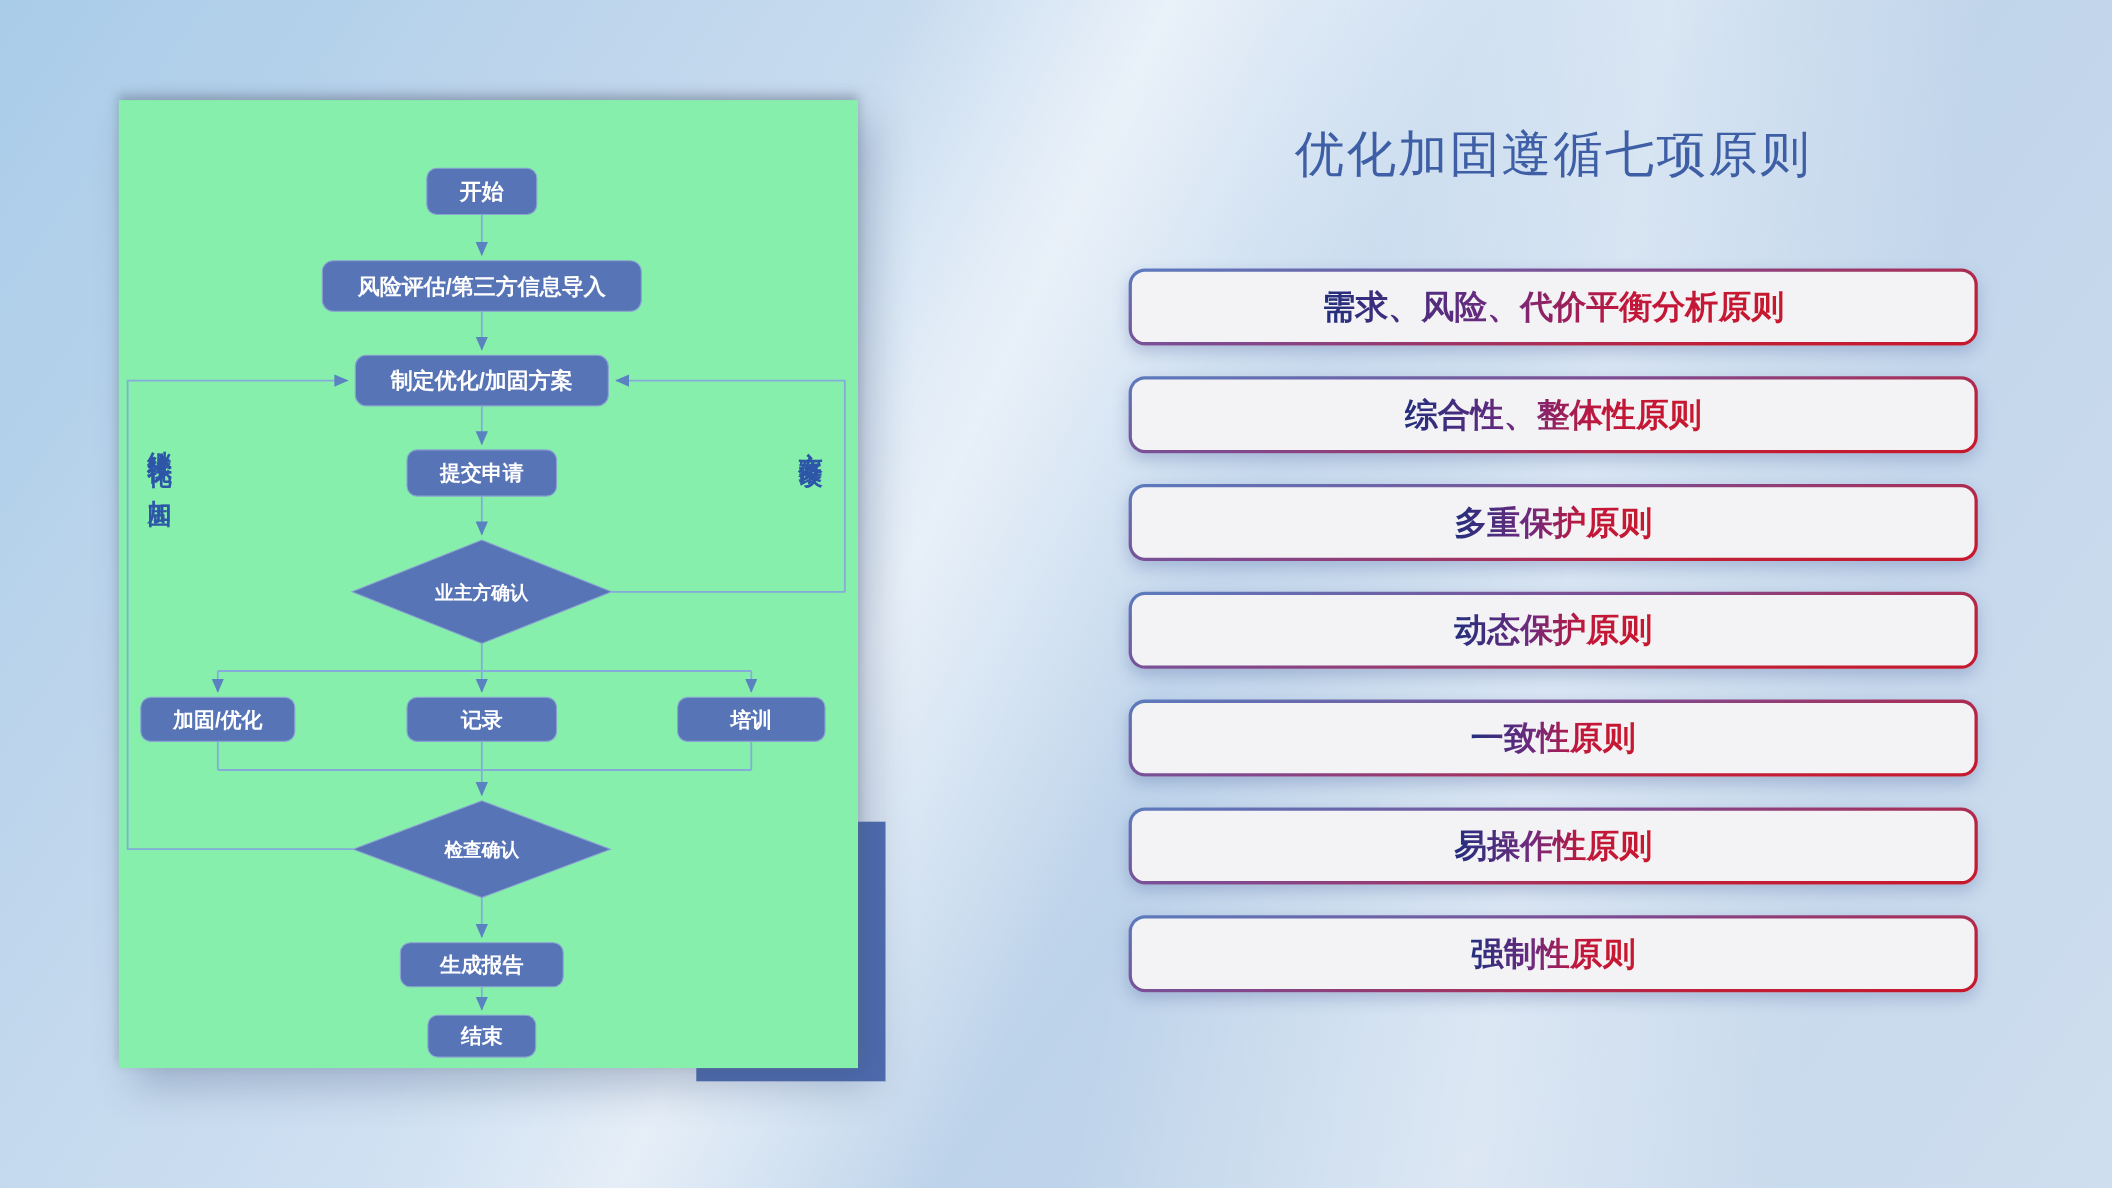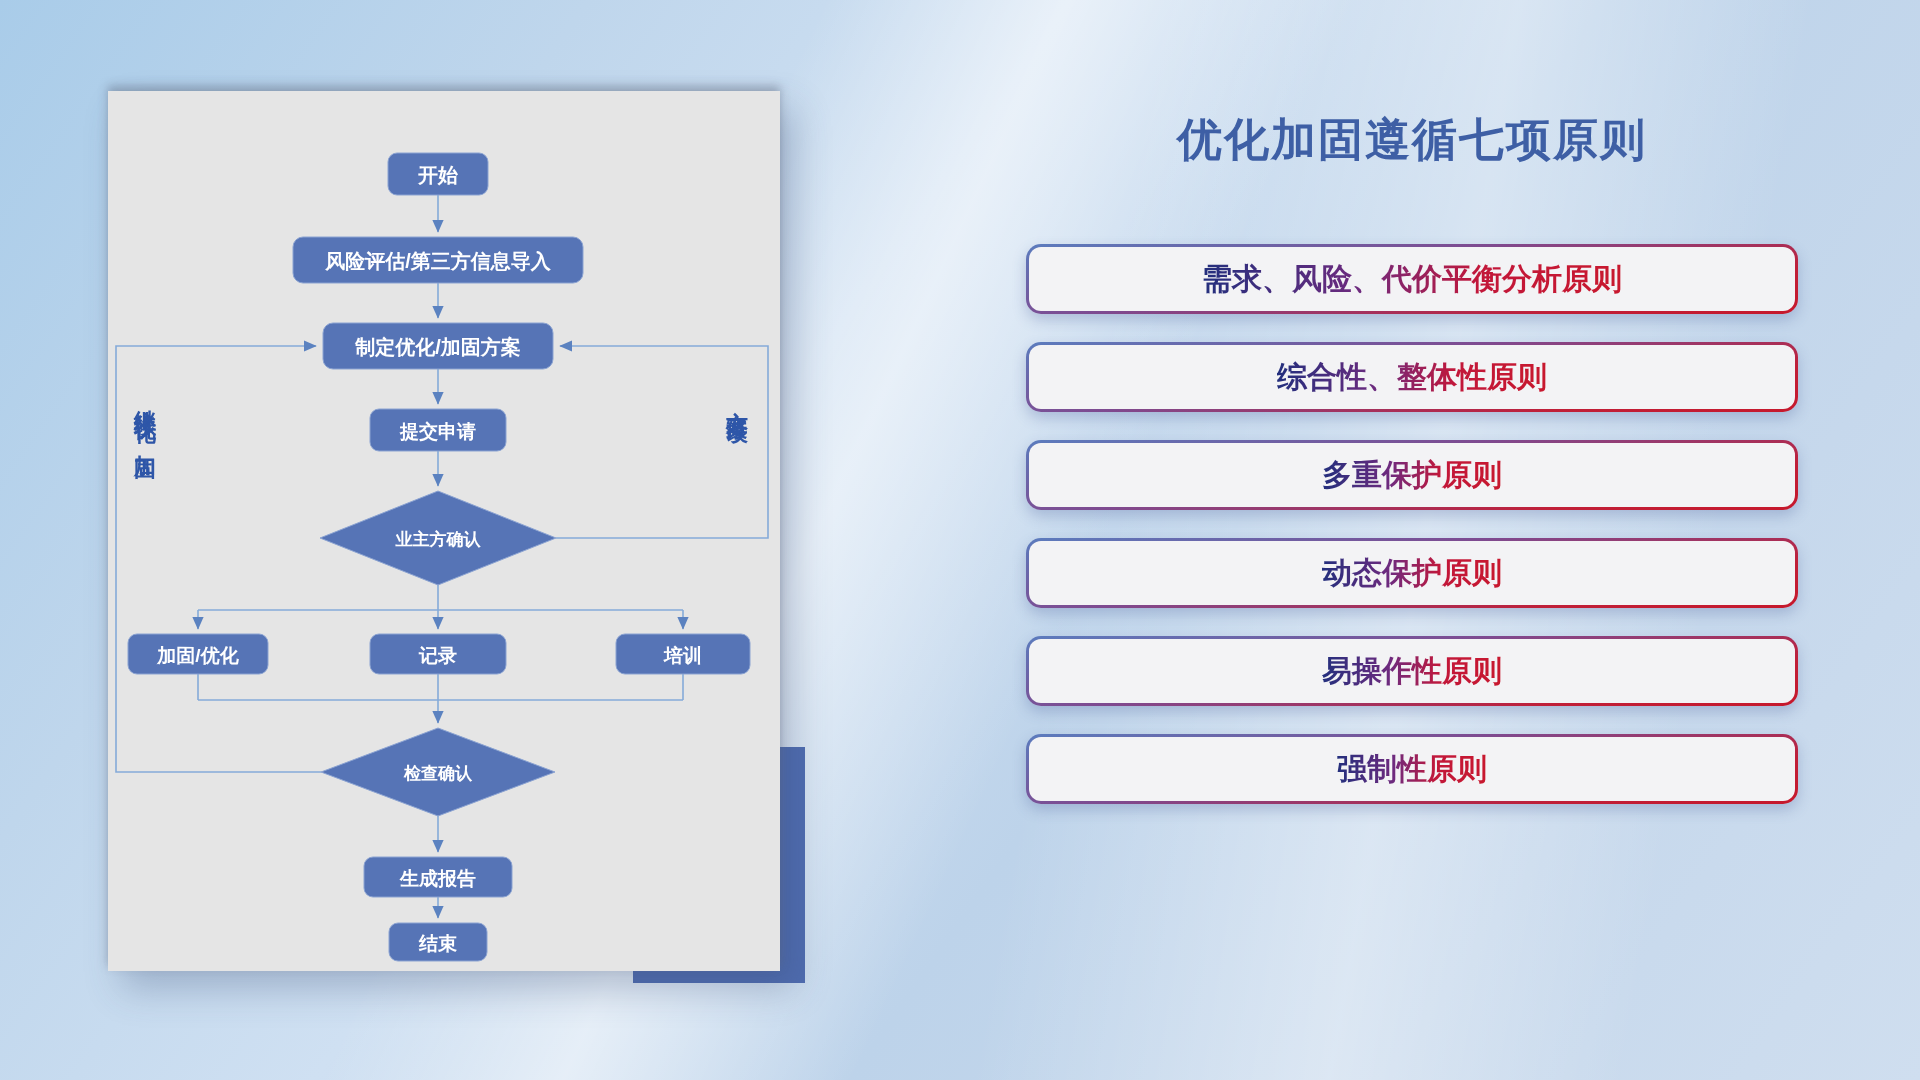--- a/index.html
+++ b/index.html
@@ -15,40 +15,40 @@
 
   
   .backdrop-block {
     position:absolute; left:633px; top:747px; width:172px; height:236px;
     background:#4f6cb0; z-index:1;
   }
 
   
   .page {
     position:absolute; left:108px; top:91px; width:672px; height:880px;
-    background:#e5e5e5; z-index:2;
+    background:#86efac; z-index:2;
     box-shadow: 0 -5px 9px rgba(95,105,125,0.45), 14px 18px 34px rgba(60,80,120,0.30);
   }
   .page svg { position:absolute; left:0; top:0; width:100%; height:100%; }
 
   .node-rect { fill:#5674b6; stroke:#8ba3d2; stroke-width:1; }
   .node-text { fill:#ffffff; font-weight:bold; text-anchor:middle; dominant-baseline:central; }
   .connector { stroke:#85abd9; stroke-width:1.6; fill:none; }
 
   .loop-label {
     position:absolute; writing-mode:vertical-rl; text-orientation:upright;
     color:#2e56a8; font-weight:bold; font-size:22px; letter-spacing:4px; line-height:1;
   }
   .loop-label.left  { left:26px;  top:301px; }
   .loop-label.right { left:618px; top:302px; }
 
   
   .panel-title {
     position:absolute; left:1026px; top:110px; width:772px;
-    text-align:center; font-size:45px; font-weight:bold; color:#3e5fa5;
+    text-align:center; font-size:45px; font-weight:normal; color:#3e5fa5;
     letter-spacing:2px; z-index:2;
   }
   .pills {
     position:absolute; left:1026px; top:244px; width:772px; z-index:2;
     display:flex; flex-direction:column; gap:28px;
   }
   .pill {
     height:70px; border-radius:15px; padding:3px;
     background:linear-gradient(170deg, #5b7cbe 0%, #7e4a90 40%, #c01f38 78%, #c6182c 100%);
     box-shadow:0 6px 14px rgba(70,90,150,0.28);
@@ -172,20 +172,25 @@
       <span class="pill-text">多重保护原则</span>
     </div>
   </div>
   <div class="pill">
     <div class="pill-inner">
       <span class="pill-text">动态保护原则</span>
     </div>
   </div>
   <div class="pill">
     <div class="pill-inner">
+      <span class="pill-text">一致性原则</span>
+    </div>
+  </div>
+  <div class="pill">
+    <div class="pill-inner">
       <span class="pill-text">易操作性原则</span>
     </div>
   </div>
   <div class="pill">
     <div class="pill-inner">
       <span class="pill-text">强制性原则</span>
     </div>
   </div>
 </div>
 

